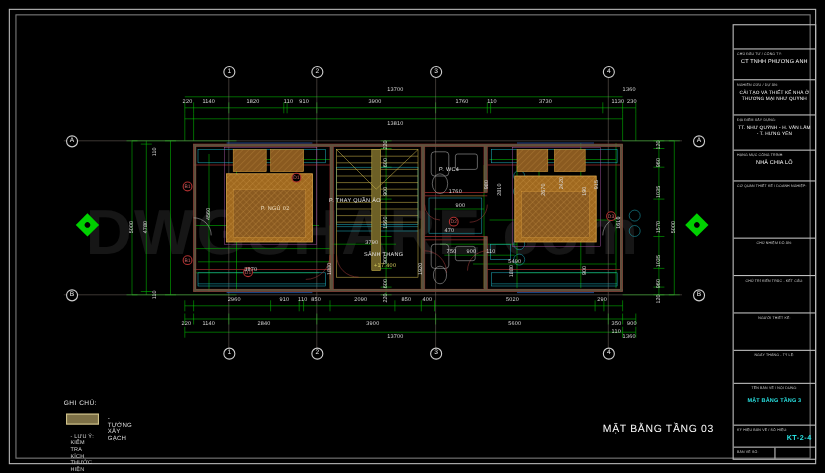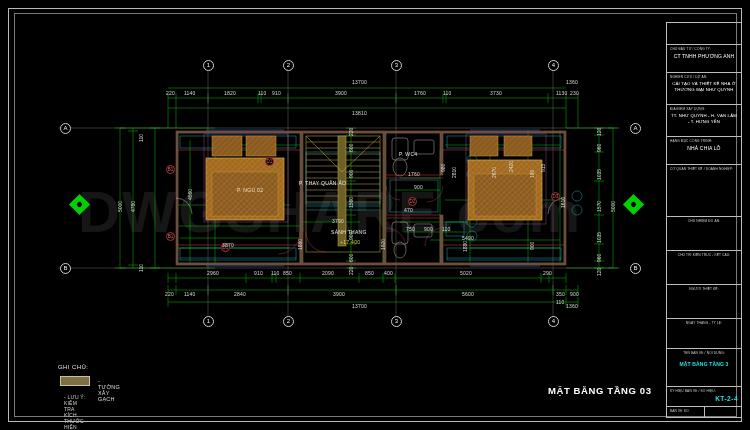--- a/index.html
+++ b/index.html
@@ -131,21 +131,21 @@
     position: absolute; left: 6px; top: 30px;
     color: #d0d0d0; font-size: 5px; letter-spacing: 0.2px;
   }
 
   
   .plan-title {
     position: absolute;
     left: 548px; top: 385px;
     color: #ffffff;
     font-size: 9.5px;
-    font-weight: bold;
+    font-weight: normal;
     letter-spacing: 0.6px;
   }
 
   
   .titleblock {
     position: absolute;
     left: 666px; top: 22px;
     width: 76px; height: 396px;
     border: 1px solid #bdbdbd;
   }

